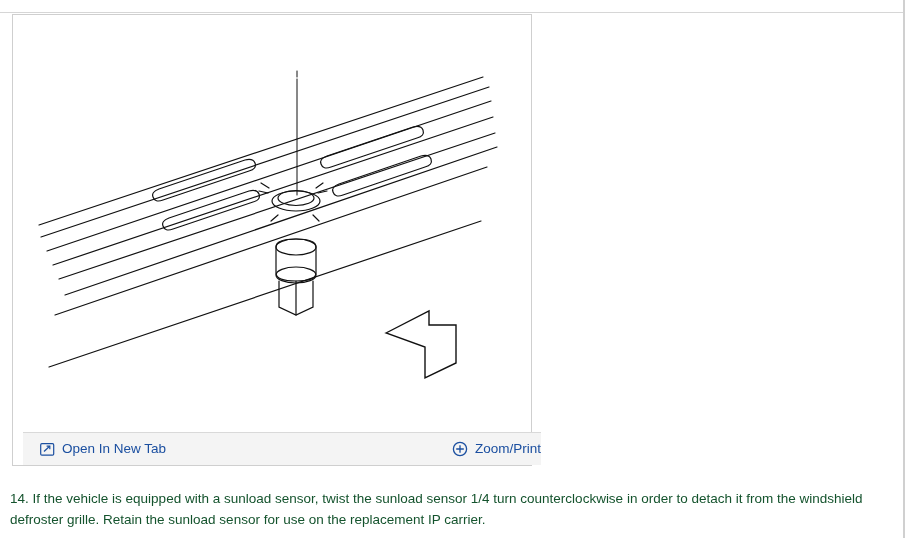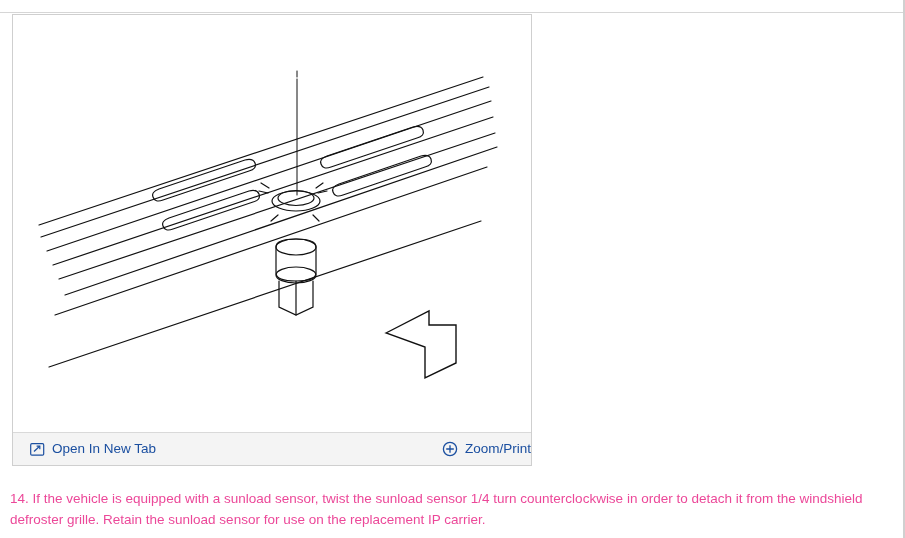--- a/index.html
+++ b/index.html
@@ -55,21 +55,21 @@
     top: 0;
     width: 518px;
     height: 418px;
     overflow: hidden;
   }
   .figure-canvas svg {
     display: block;
   }
   .figure-toolbar {
     position: absolute;
-    left: 0;
+    left: 10px;
     bottom: 0;
     width: 518px;
     height: 32px;
     border-top: 1px solid #d9d9d9;
     background: #f4f4f4;
     display: flex;
     align-items: center;
   }
   .tool-item {
     display: flex;
@@ -96,21 +96,21 @@
     width: 16px;
     height: 16px;
   }
   .caption {
     position: absolute;
     left: 10px;
     top: 488px;
     width: 860px;
     font-size: 13.5px;
     line-height: 21px;
-    color: #ec4899;
+    color: #14532d;
   }
   .caption .num {
     white-space: nowrap;
   }
 </style>
 </head>
 <body>
 
 <div class="page">
 

